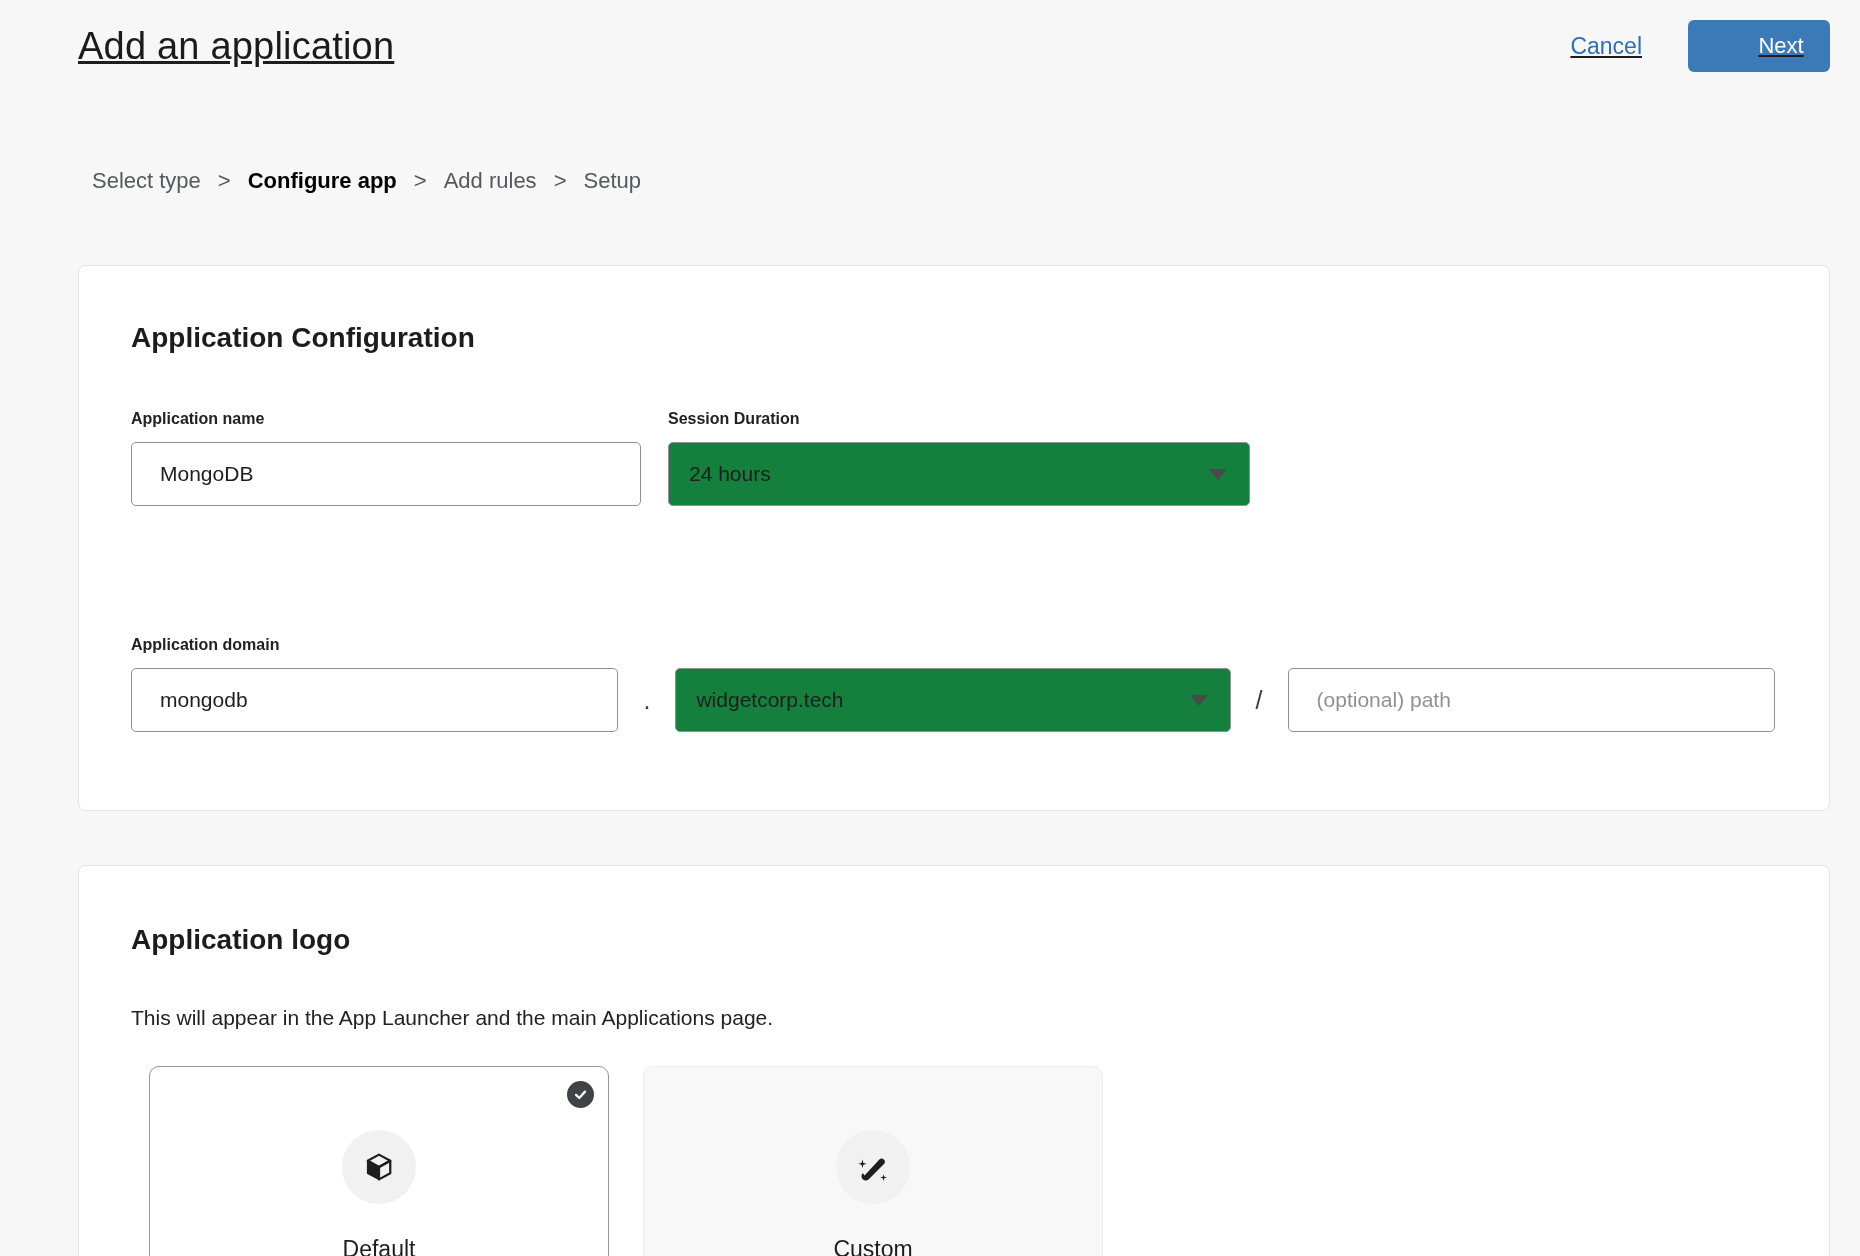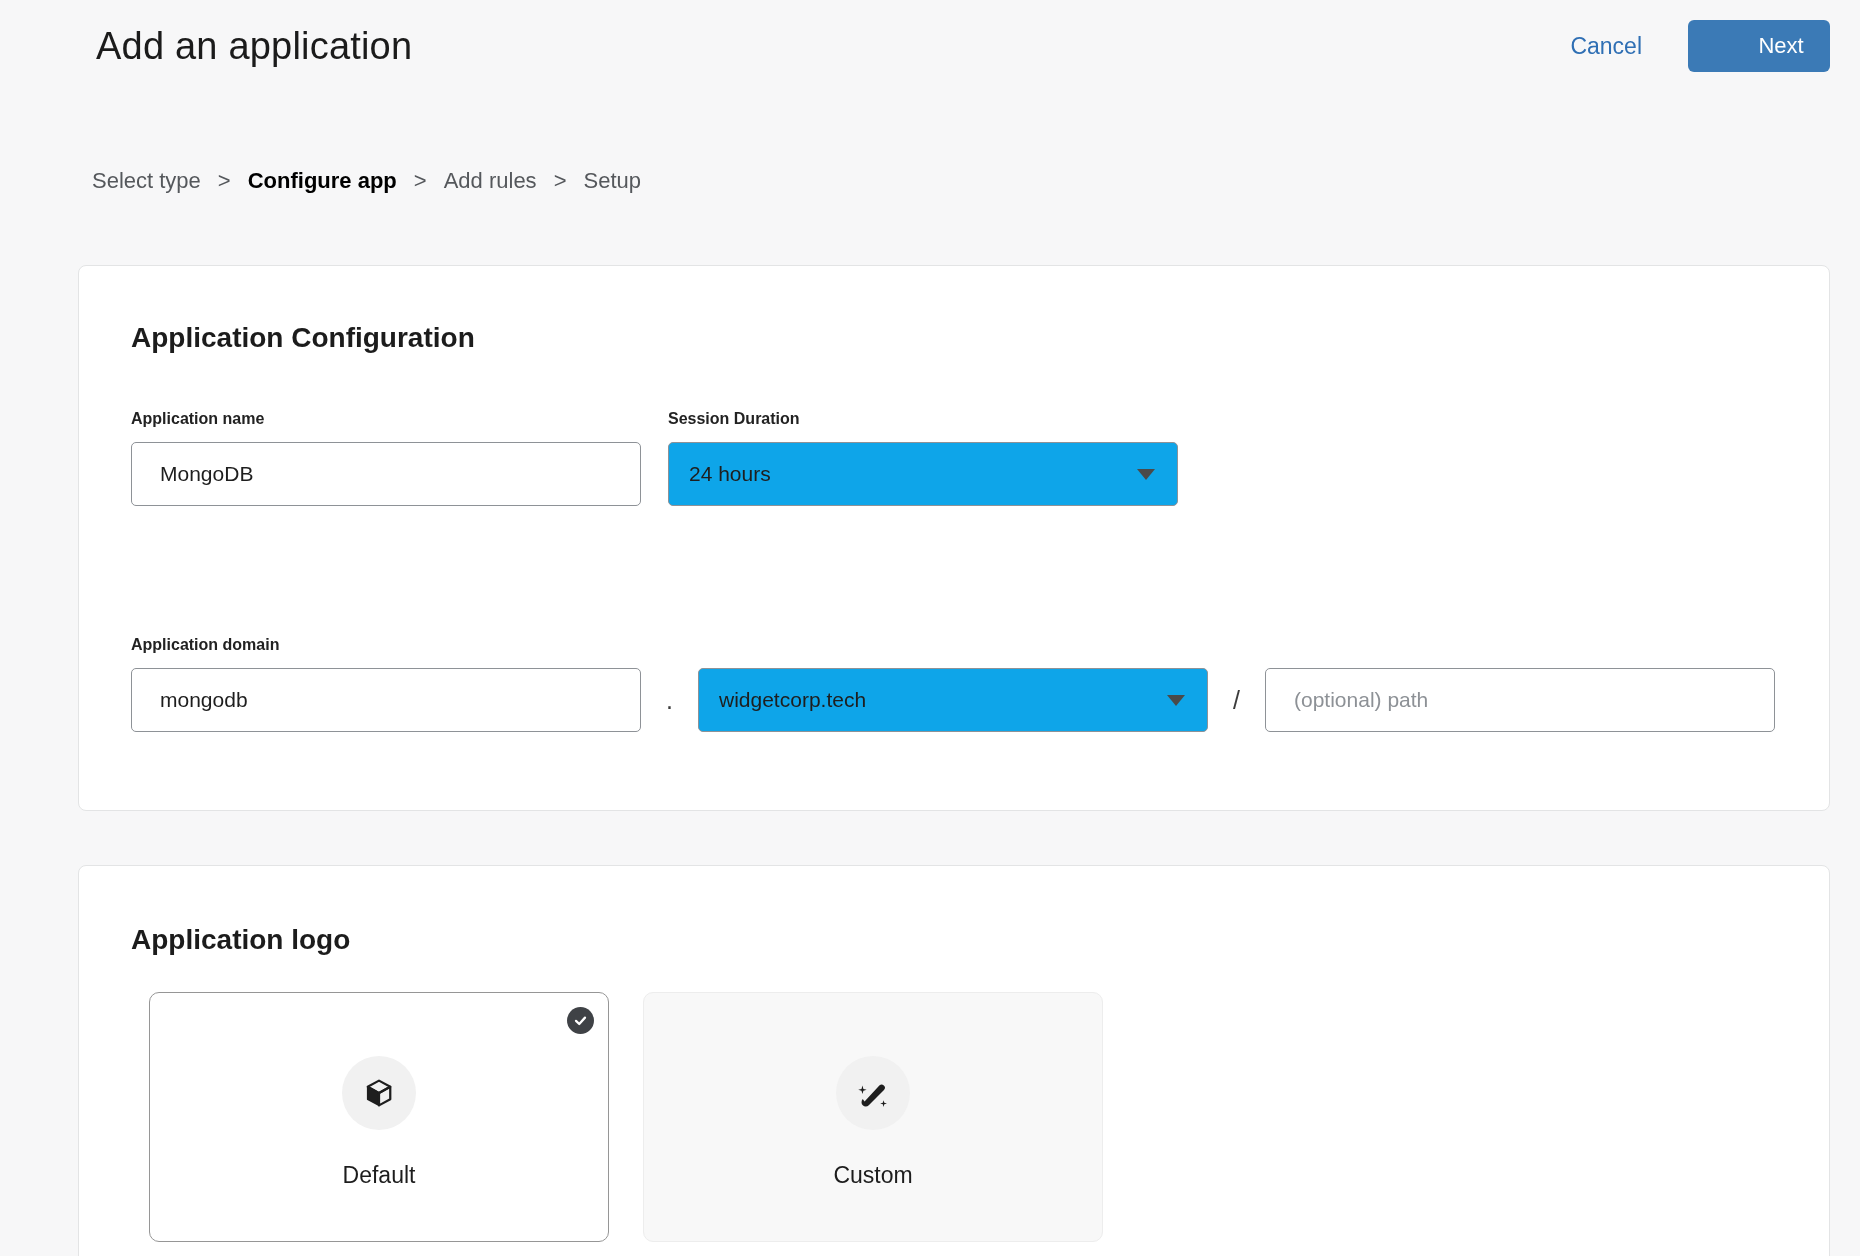--- a/index.html
+++ b/index.html
@@ -6,22 +6,22 @@
   html, body { width: 1860px; height: 1256px; overflow: hidden; }
   body {
     font-family: "Liberation Sans", sans-serif;
     background: #f7f7f8;
     color: #1e1e1e;
     position: relative;
   }
 
   
   .topbar {
-    position: absolute; left: 96px; top: 20px; right: 30px;
-    display: flex; justify-content: space-between; align-items: center;
+    position: absolute; left: 78px; top: 20px; right: 30px;
+    display: flex; justify-content: space-between; align-items: center; text-decoration: underline;
   }
   .page-title { font-size: 38px; font-weight: 400; color: #1b1b1b; letter-spacing: .2px; }
   .top-actions { display: flex; align-items: center; gap: 46px; }
   .cancel-link { font-size: 23px; color: #2f6fb4; cursor: pointer; background: none; border: none; font-family: inherit; }
   .next-btn {
     width: 142px; height: 52px; background: #3b7ab6; color: #fff;
     font-size: 22px; border: none; border-radius: 6px; cursor: pointer; font-family: inherit; padding-left: 44px;
   }
 
   
@@ -47,22 +47,22 @@
   .row1 { margin-top: 56px; display: flex; gap: 27px; }
   .field { width: 510px; }
 
   .text-input {
     width: 510px; height: 64px; border: 1px solid #8e9297; border-radius: 5px;
     padding: 0 28px; font-size: 21px; color: #1e1e1e; font-family: inherit; background: #fff;
   }
   .text-input::placeholder { color: #8d9196; }
 
   .select {
-    width: 510px; height: 64px; border: 1px solid #8e9297; border-radius: 5px;
-    background: #0ea5e9; display: flex; align-items: center; justify-content: space-between;
+    width: 582px; height: 64px; border: 1px solid #8e9297; border-radius: 5px;
+    background: #15803d; display: flex; align-items: center; justify-content: space-between;
     padding: 0 22px 0 20px; font-size: 21px; cursor: pointer;
   }
   .caret {
     width: 0; height: 0;
     border-left: 9px solid transparent; border-right: 9px solid transparent;
     border-top: 11px solid #4a4a4a;
   }
 
   .domain-label { margin-top: 130px; }
   .domain-row { display: flex; align-items: center; width: 1644px; }
@@ -133,20 +133,21 @@
       <span>widgetcorp.tech</span>
       <span class="caret"></span>
     </div>
     <span class="sep-char">/</span>
     <input class="text-input" type="text" placeholder="(optional) path" style="">
   </div>
 </div>
 
 <div class="card logo">
   <h2>Application logo</h2>
+  <div class="logo-desc">This will appear in the App Launcher and the main Applications page.</div>
 
   <div class="tiles">
 
     <div class="tile selected">
       <span class="badge">
         <svg width="15" height="15" viewBox="0 0 12 12">
           <path d="M2.4 6.3 L5 8.8 L9.6 3.7" stroke="#ffffff" stroke-width="1.8" fill="none" stroke-linecap="round" stroke-linejoin="round"></path>
         </svg>
       </span>
       <span class="icon-circle">

